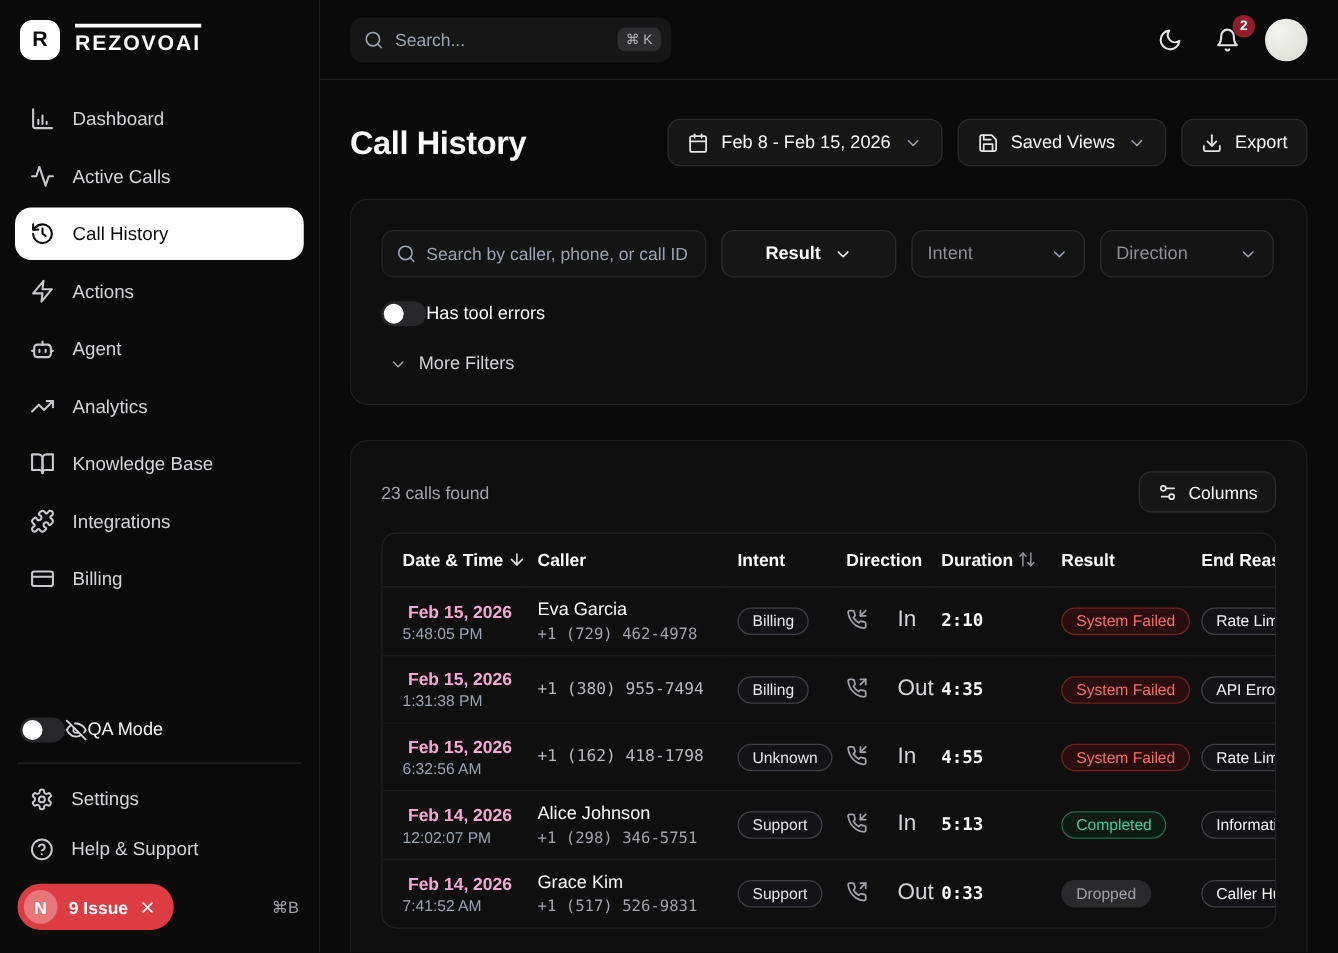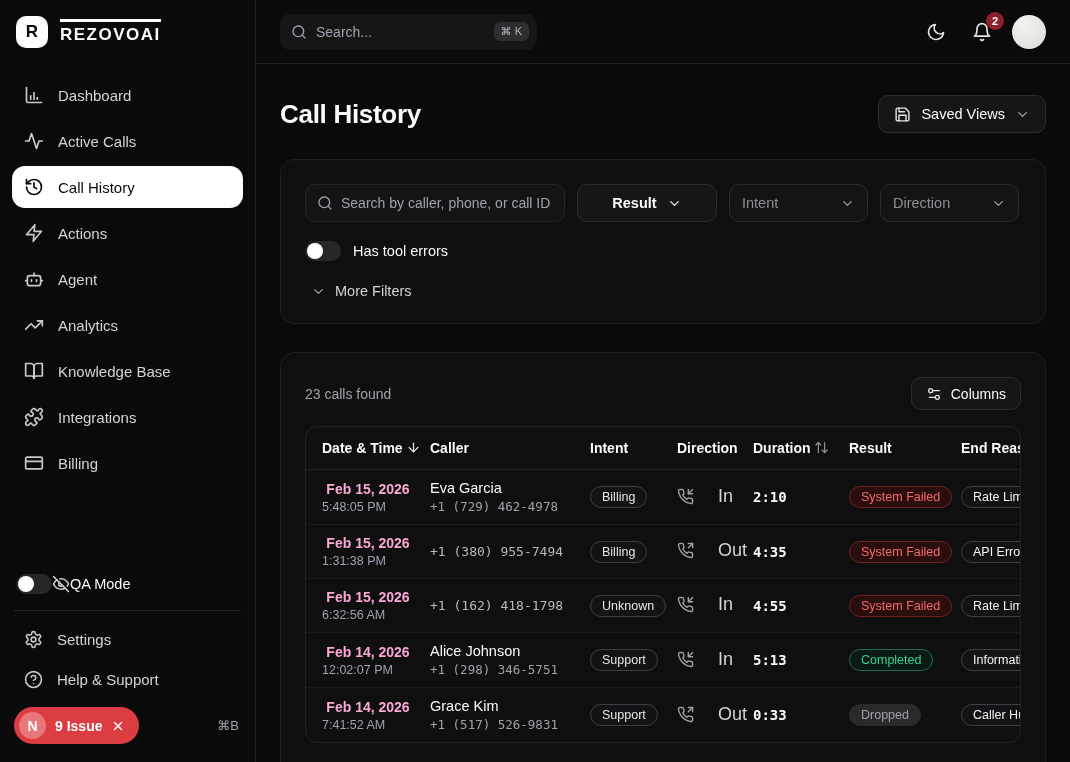--- a/index.html
+++ b/index.html
@@ -77,21 +77,21 @@
   .f-search svg { width:16px; height:16px; stroke:#9ca3af; flex:none; }
   .f-search input { flex:1; min-width:0; background:transparent; border:none; outline:none;
                     color:#e4e4e7; font-size:14px; font-family:"Liberation Sans",sans-serif; }
   .f-search input::placeholder { color:#9ca3af; }
   .f-btn { height:38px; background:#161616; border:1px solid #2c2c2e; border-radius:10px;
            display:flex; align-items:center; cursor:pointer; font-size:14.5px; }
   .f-result { width:140px; justify-content:center; gap:10px; font-weight:600; color:#fafafa; }
   .f-select { width:139px; justify-content:space-between; padding:0 12px; color:#8e8e95; background:#141414; }
   .f-btn svg { width:15px; height:15px; stroke:#9ca3af; }
   .f-result svg { stroke:#e4e4e7; }
-  .toggle-row { display:flex; align-items:center; gap:12px; margin-top:19px; }
+  .toggle-row { display:flex; align-items:center; gap:0; margin-top:19px; }
   .toggle-label { font-size:14.5px; font-weight:500; }
   .more-row { display:flex; align-items:center; gap:9px; margin-top:22px; padding-left:6px;
               color:#d4d4d8; font-size:14.5px; cursor:pointer; }
   .more-row svg { width:15px; height:15px; stroke:#a1a1aa; }
 
   .table-card { margin-top:28px; padding:24px; height:500px; }
   .table-head-row { display:flex; align-items:center; justify-content:space-between; }
   .count-text { color:#a1a1aa; font-size:14px; }
   .columns-btn { height:33px; display:flex; align-items:center; gap:9px; background:#161616;
                  border:1px solid #2c2c2e; border-radius:10px; padding:0 14px; color:#fafafa;
@@ -275,28 +275,48 @@
       </div>
       <div class="avatar"></div>
     </header>
 
     <div class="content">
 
       <div class="page-head">
         <h1 class="page-title">Call History</h1>
         <div class="btn">
           <svg viewBox="0 0 24 24" fill="none" stroke-width="2" stroke-linecap="round" stroke-linejoin="round">
+              <rect x="3" y="4" width="18" height="18" rx="2"></rect>
+              <line x1="16" y1="2" x2="16" y2="6"></line>
+              <line x1="8" y1="2" x2="8" y2="6"></line>
+              <line x1="3" y1="10" x2="21" y2="10"></line>
+            </svg>
+          <span>Feb 8 - Feb 15, 2026</span>
+          <svg class="chev" viewBox="0 0 24 24" fill="none" stroke-width="2" stroke-linecap="round" stroke-linejoin="round">
+              <polyline points="6 9 12 15 18 9"></polyline>
+            </svg>
+        </div>
+        <div class="btn">
+          <svg viewBox="0 0 24 24" fill="none" stroke-width="2" stroke-linecap="round" stroke-linejoin="round">
               <path d="M19 21H5a2 2 0 0 1-2-2V5a2 2 0 0 1 2-2h11l5 5v11a2 2 0 0 1-2 2z"></path>
               <polyline points="17 21 17 13 7 13 7 21"></polyline>
               <polyline points="7 3 7 8 15 8"></polyline>
             </svg>
           <span>Saved Views</span>
           <svg class="chev" viewBox="0 0 24 24" fill="none" stroke-width="2" stroke-linecap="round" stroke-linejoin="round">
               <polyline points="6 9 12 15 18 9"></polyline>
             </svg>
+        </div>
+        <div class="btn">
+          <svg viewBox="0 0 24 24" fill="none" stroke-width="2" stroke-linecap="round" stroke-linejoin="round">
+              <path d="M21 15v4a2 2 0 0 1-2 2H5a2 2 0 0 1-2-2v-4"></path>
+              <polyline points="7 10 12 15 17 10"></polyline>
+              <line x1="12" y1="3" x2="12" y2="15"></line>
+            </svg>
+          <span>Export</span>
         </div>
       </div>
 
       <section class="card filter-card">
         <div class="filter-row">
           <div class="f-search">
             <svg viewBox="0 0 24 24" fill="none" stroke-width="2" stroke-linecap="round" stroke-linejoin="round">
                 <circle cx="11" cy="11" r="8"></circle>
                 <line x1="21" y1="21" x2="16.65" y2="16.65"></line>
               </svg>

